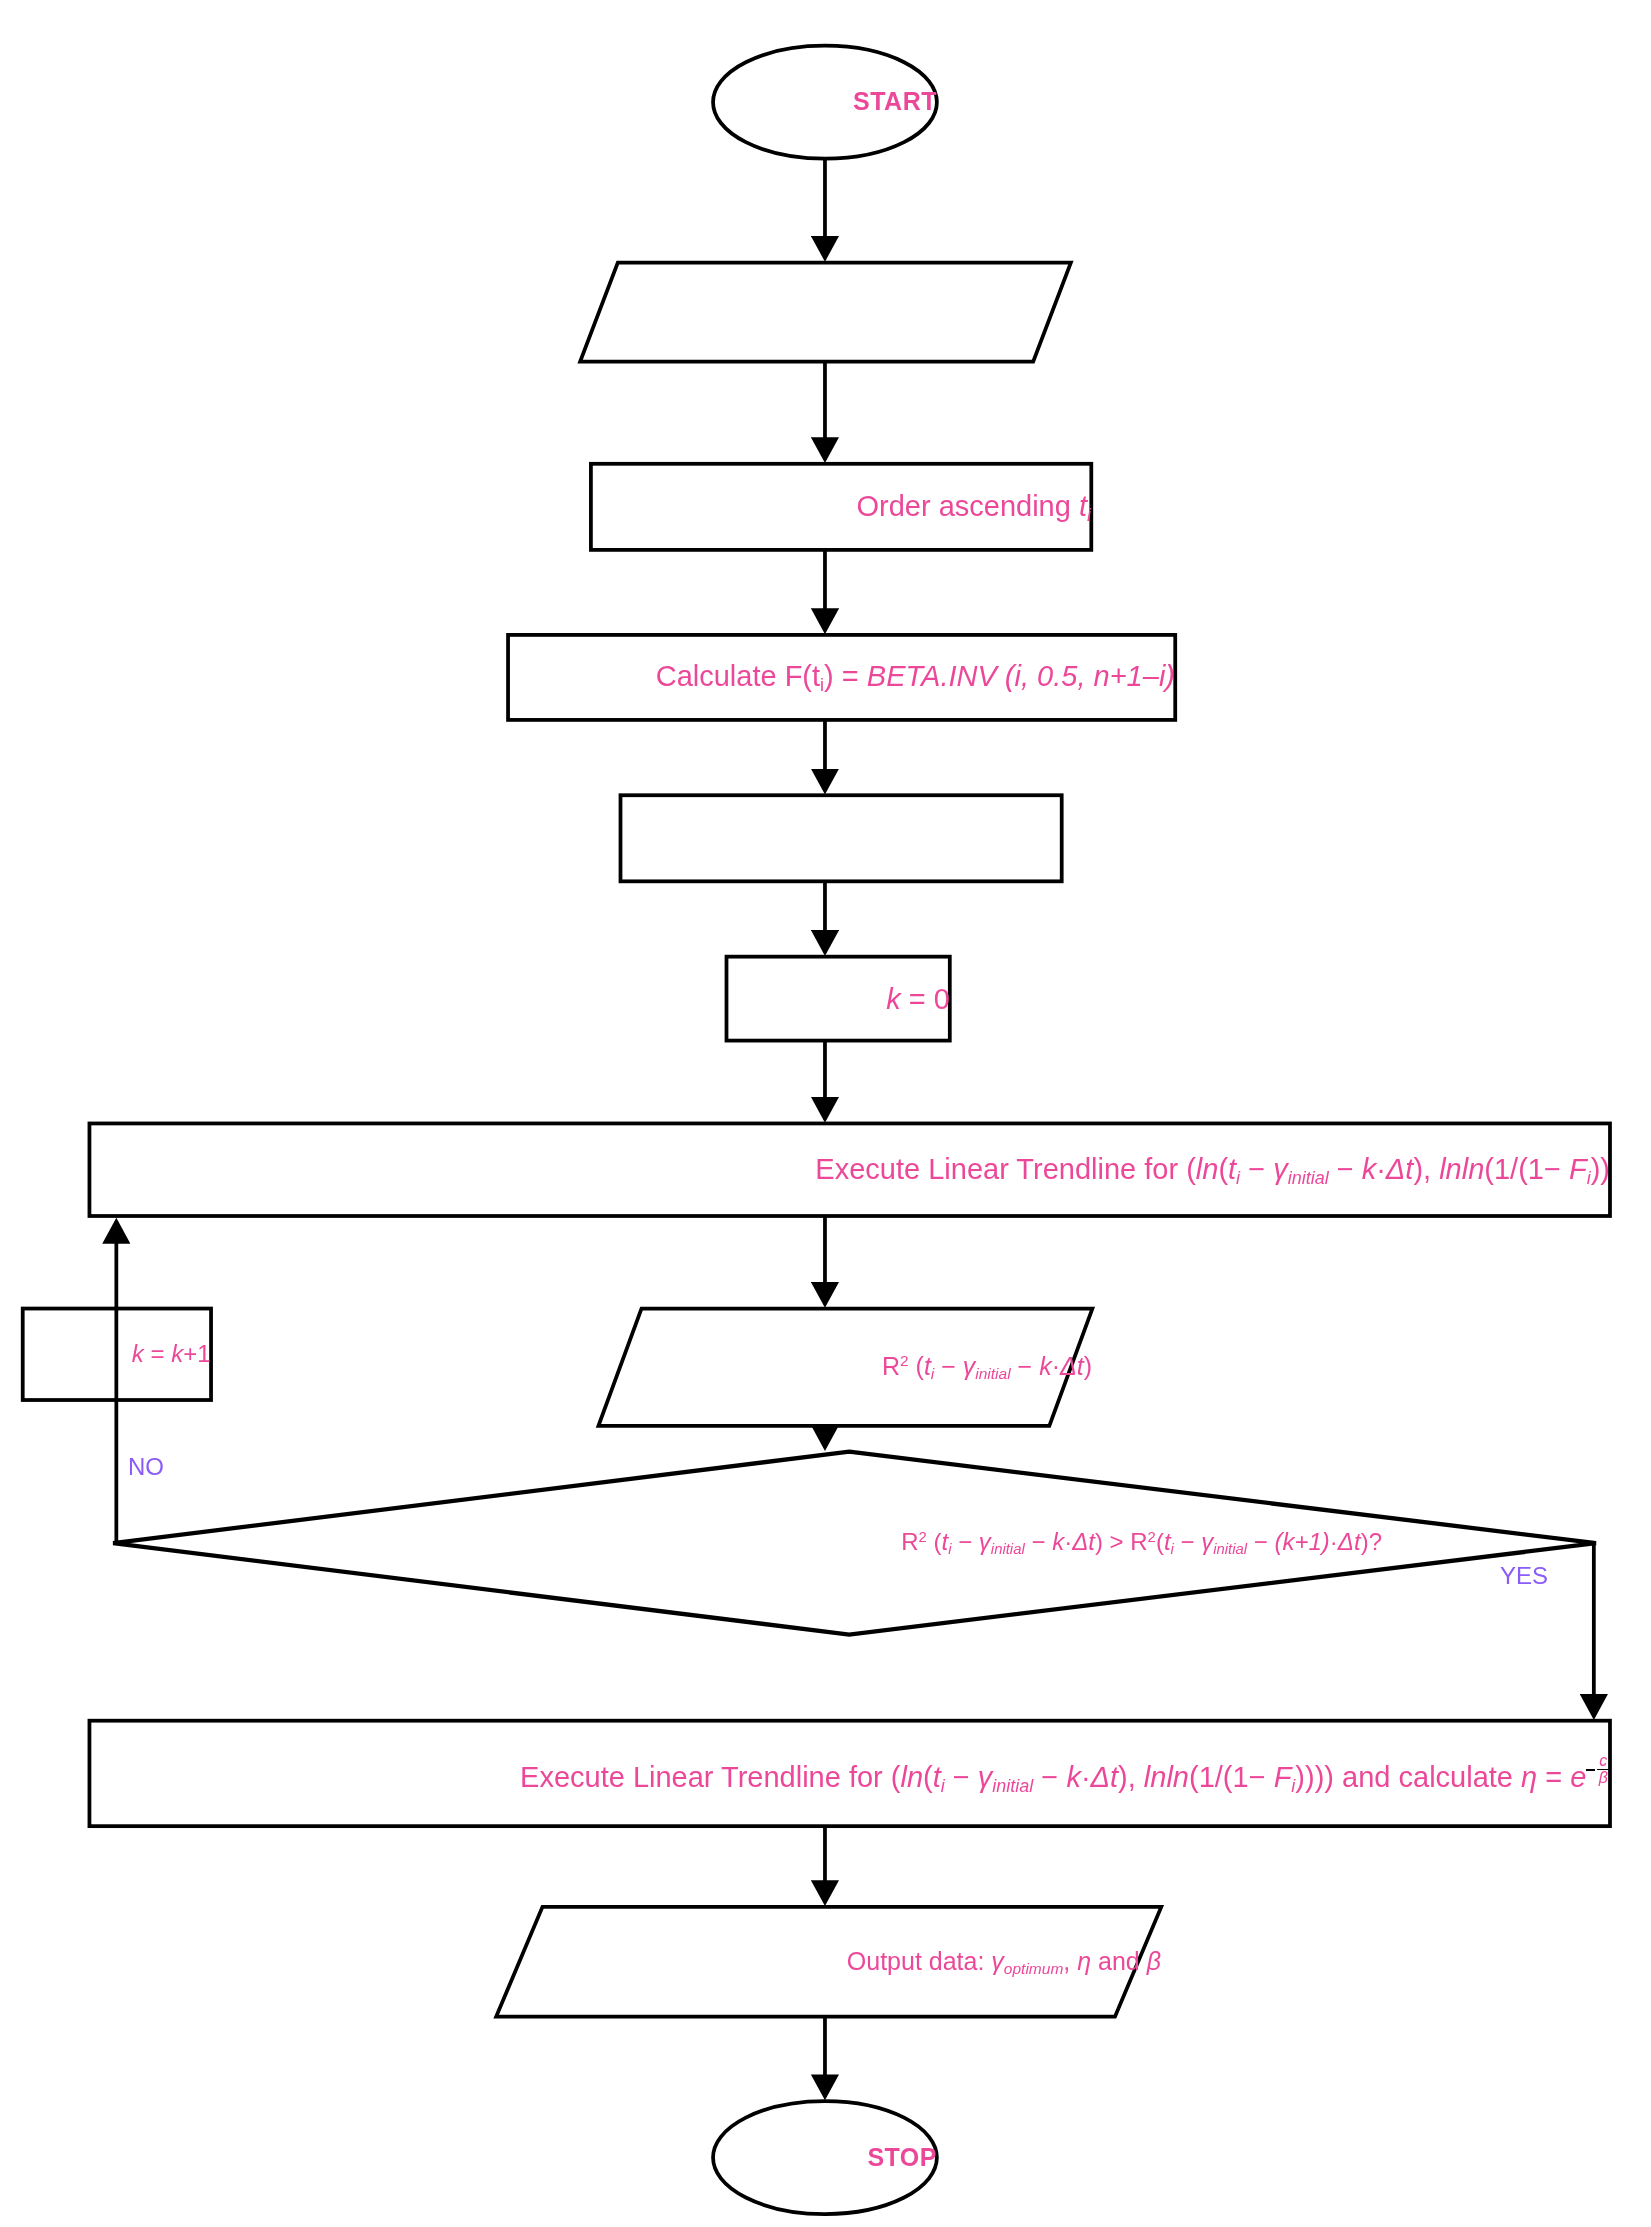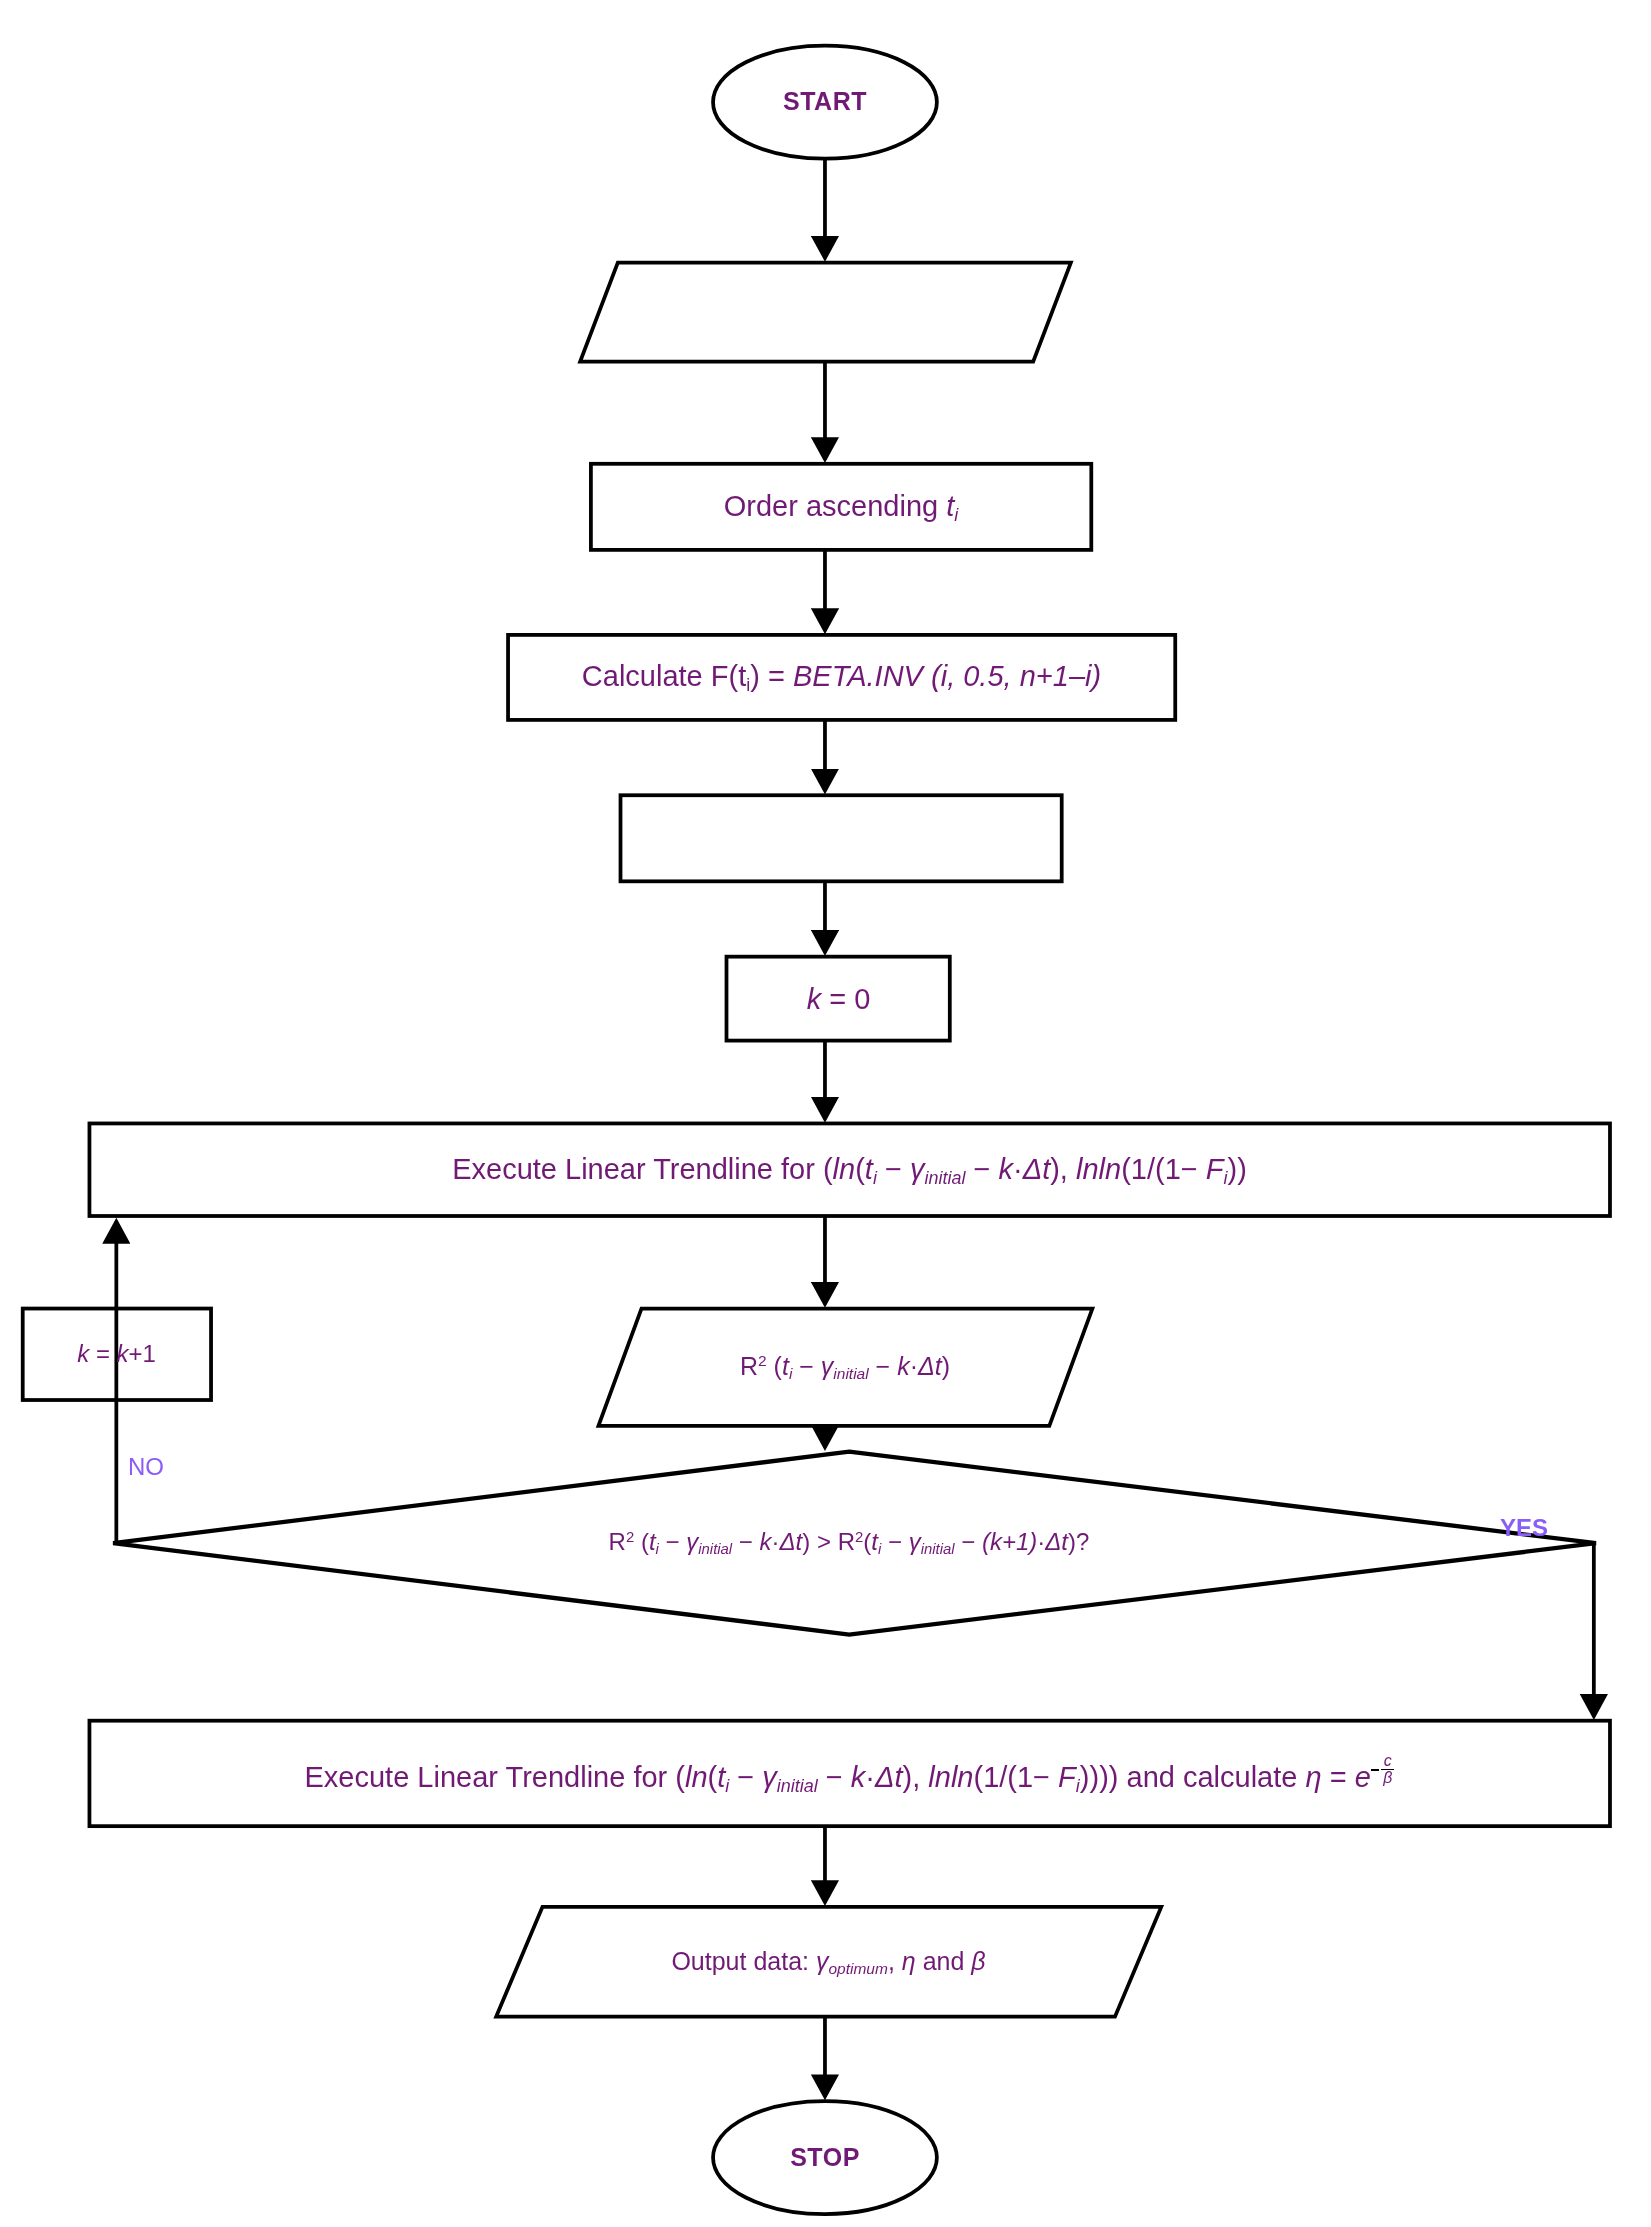--- a/index.html
+++ b/index.html
@@ -22,25 +22,25 @@
     position: absolute;
     left: 0;
     top: 0;
     width: 1651px;
     height: 2227px;
   }
   .shape-text {
     position: absolute;
     display: flex;
     align-items: center;
-    justify-content: center;
+    justify-content: flex-end;
     text-align: center;
     line-height: 1.25;
     white-space: nowrap;
-    color: #701a75;
+    color: #ec4899;
   }
   .terminal-label {
     font-weight: bold;
     font-size: 25px;
     letter-spacing: 0.5px;
   }
   .proc-label { font-size: 29px; }
   .io-label { font-size: 25px; }
   .dec-label { font-size: 24px; }
   .small-label { font-size: 24px; }
@@ -203,18 +203,18 @@
   </div>
 
   <div class="shape-text terminal-label" style="left:713px; top:2134px; width:224px; height:48px;">
     <span>STOP</span>
   </div>
 
   <div class="edge-label" style="left:128px; top:1453px;">
     <span>NO</span>
   </div>
 
-  <div class="edge-label" style="left:1500px; top:1514px;font-weight:bold;">
+  <div class="edge-label" style="left:1500px; top:1562px;">
     <span>YES</span>
   </div>
 
 </div>
 
 
 </body></html>

